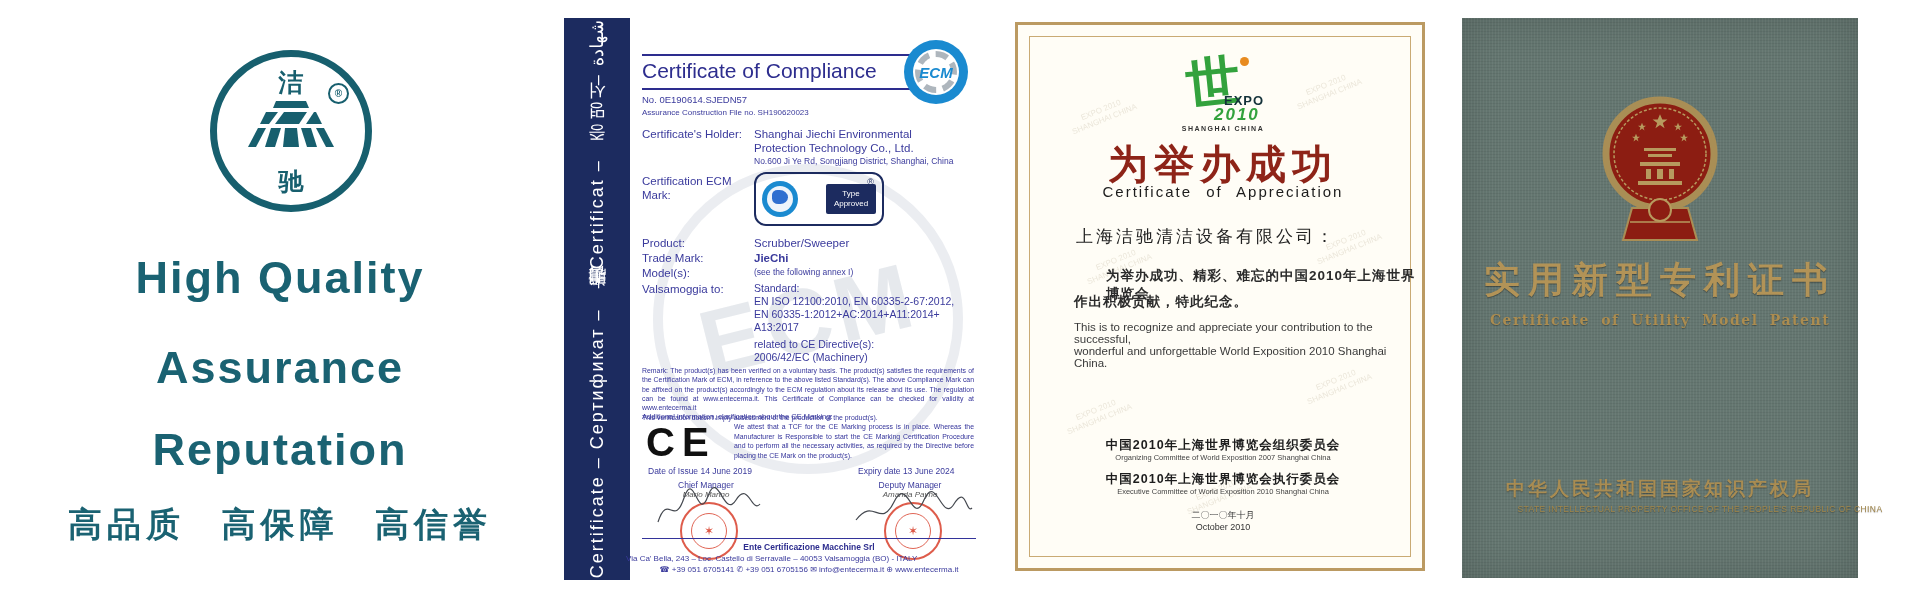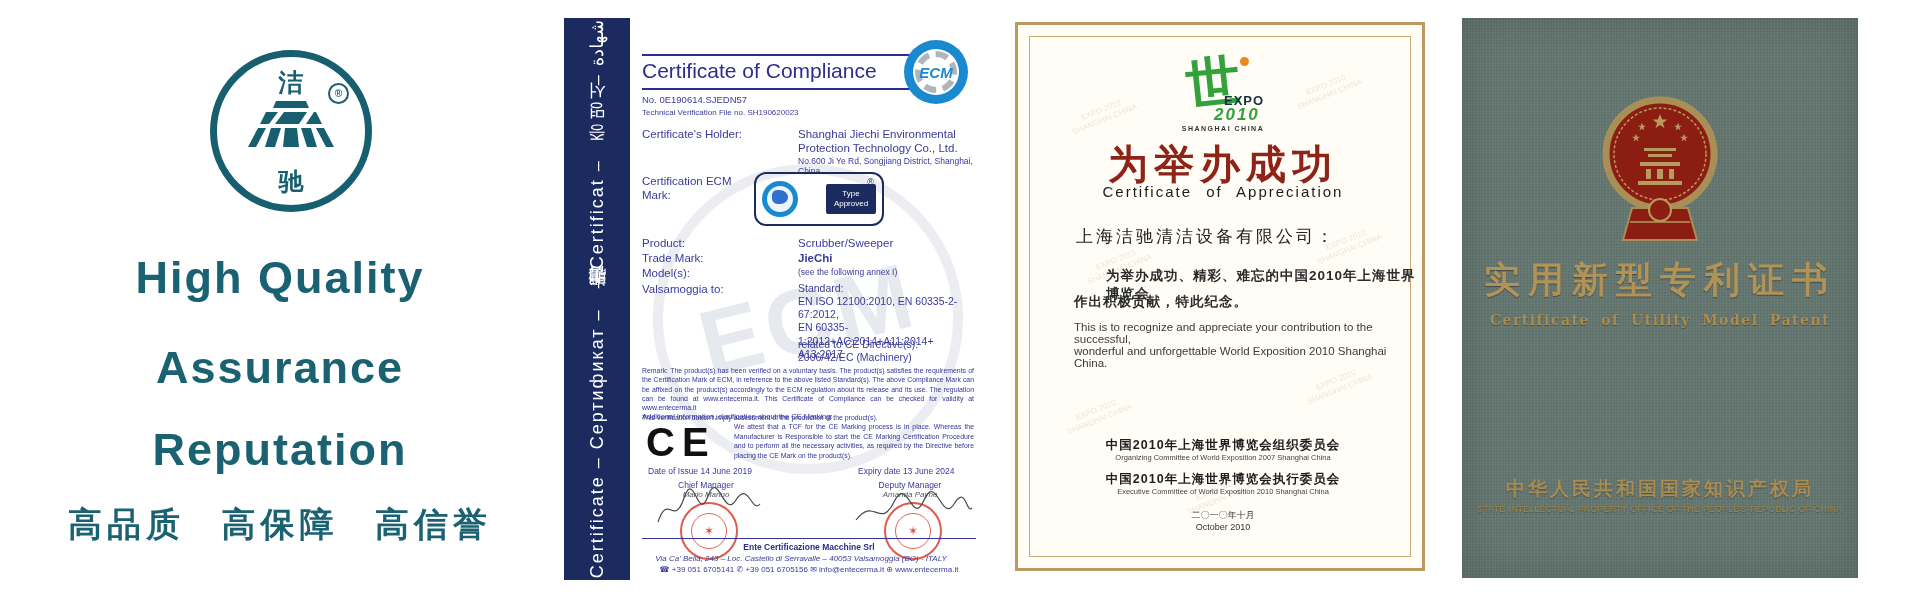--- a/index.html
+++ b/index.html
@@ -32,21 +32,21 @@
              padding:3px 0 5px;border-top:2px solid #2d2d8e;border-bottom:2px solid #2d2d8e;}
   .ecm-seal{position:absolute;left:346px;top:26px;width:64px;height:64px;border-radius:50%;
             background:#1a8ad0;display:flex;align-items:center;justify-content:center;}
   .ecm-seal-inner{width:46px;height:46px;border-radius:50%;background:#fff;display:flex;align-items:center;
                   justify-content:center;position:relative;}
   .ecm-seal-gear{position:absolute;width:30px;height:30px;border-radius:50%;border:6px dashed #9aa4ad;opacity:.8;}
   .ecm-seal-txt{position:relative;color:#1a8ad0;font-weight:bold;font-style:italic;font-size:15px;}
   .ecm-no{position:absolute;left:84px;top:80px;color:#3a3a9c;font-size:9.5px;}
   .ecm-tcf{position:absolute;left:84px;top:94px;color:#3a3a9c;font-size:8px;}
   .lbl{position:absolute;left:84px;width:108px;color:#3a3a9c;font-size:11.5px;line-height:1.25;}
-  .val{position:absolute;left:196px;color:#3a3a9c;font-size:11.5px;line-height:1.25;margin-left:44px;}
+  .val{position:absolute;left:196px;color:#3a3a9c;font-size:11.5px;line-height:1.25;}
   .small-val{font-size:8.5px;}
   .mark-box{position:absolute;left:196px;top:158px;width:130px;height:54px;border:2.5px solid #1c2b5f;
             border-radius:12px;display:flex;align-items:center;gap:6px;padding:0 6px;box-sizing:border-box;}
   .mini-ecm{width:36px;height:36px;border-radius:50%;background:#1a8ad0;display:flex;align-items:center;justify-content:center;flex:none;}
   .mini-ecm-in{width:26px;height:26px;border-radius:50%;background:#eef4fb;position:relative;overflow:hidden;}
   .mini-map{position:absolute;left:5px;top:4px;width:16px;height:14px;background:#2f6fd0;
             border-radius:40% 60% 55% 45%;}
   .type-badge{background:#1c2b5f;color:#fff;font-size:8px;line-height:1.2;padding:5px 7px;border-radius:2px;text-align:center;margin-left:22px;}
   .mark-reg{position:absolute;right:8px;top:3px;color:#1c2b5f;font-size:9px;}
   .remark{position:absolute;left:84px;right:8px;top:352px;color:#33339a;font-size:6.9px;line-height:1.35;text-align:justify;}
@@ -56,21 +56,21 @@
   .ecm-date{position:absolute;top:452px;color:#3a3a9c;font-size:8.5px;}
   .mgr{position:absolute;top:466px;width:120px;text-align:center;color:#3a3a9c;font-size:8.5px;}
   .mgr .name{font-style:italic;font-size:8px;color:#555;}
   .stamp{position:absolute;width:54px;height:54px;border:2.5px solid rgba(216,64,44,.85);border-radius:50%;
          display:flex;align-items:center;justify-content:center;}
   .stamp-in{width:34px;height:34px;border:1.5px solid rgba(216,64,44,.8);border-radius:50%;
             display:flex;align-items:center;justify-content:center;color:rgba(216,64,44,.9);font-size:12px;}
   .sig{position:absolute;pointer-events:none;}
   .ecm-footer{position:absolute;left:84px;right:6px;border-top:1px solid #33339a;top:524px;}
   .ecm-f1{position:absolute;left:84px;right:6px;top:528px;text-align:center;color:#2d2d8e;font-weight:bold;font-size:8.5px;}
-  .ecm-f2{position:absolute;left:68px;right:6px;top:540px;text-align:center;color:#3a3a9c;font-size:8px;font-style:italic;}
+  .ecm-f2{position:absolute;left:68px;right:6px;top:540px;text-align:left;color:#3a3a9c;font-size:8px;}
   .ecm-f3{position:absolute;left:84px;right:6px;top:551px;text-align:center;color:#3a3a9c;font-size:8px;}
 
   
   .expo{position:absolute;left:1015px;top:22px;width:410px;height:549px;background:#fffdf6;
         border:3px solid #bb9a62;box-sizing:border-box;}
   .expo-inner{position:absolute;left:11px;top:11px;right:11px;bottom:11px;border:1px solid #c9aa74;}
   .expo .wm{position:absolute;color:rgba(175,165,135,.25);font-size:8px;line-height:1.3;transform:rotate(-22deg);
             text-align:center;width:80px;pointer-events:none;}
   .expo-logo-glyph{position:absolute;left:168px;top:30px;font-size:54px;font-weight:bold;color:#33a23d;
                    transform:rotate(-6deg);line-height:1;font-family:"DejaVu Serif",serif;}
@@ -100,21 +100,21 @@
   .emblem{position:absolute;left:138px;top:78px;}
   .patent-title{position:absolute;left:0;top:238px;width:396px;text-align:center;color:#b29357;
                 font-size:36px;font-weight:bold;letter-spacing:8px;font-family:"DejaVu Serif",serif;
                 text-shadow:0 1px 1px rgba(0,0,0,.35);}
   .patent-sub{position:absolute;left:0;top:294px;width:396px;text-align:center;color:#ab8c50;
               font-size:14px;font-weight:bold;letter-spacing:1.5px;font-family:"DejaVu Serif",serif;
               word-spacing:5px;text-shadow:0 1px 1px rgba(0,0,0,.3);}
   .patent-office{position:absolute;left:0;top:458px;width:396px;text-align:center;color:#a98c52;
                  font-size:19px;font-weight:bold;letter-spacing:3px;text-shadow:0 1px 1px rgba(0,0,0,.3);font-family:Liberation Serif, serif;}
   .patent-office-en{position:absolute;left:0;top:486px;width:396px;text-align:center;color:#a08549;
-                    font-size:8.5px;letter-spacing:.4px;text-shadow:0 1px 1px rgba(0,0,0,.3);}
+                    font-size:8.5px;letter-spacing:.4px;text-shadow:0 1px 1px rgba(0,0,0,.3);padding-left:40px;}
 </style>
 </head>
 <body>
 
 <div class="banner">
 
   <div class="brand">
     <div class="logo-circle">
       <div class="logo-cjk" style="top:13px;">洁</div>
       <div class="logo-reg">®</div>
@@ -144,21 +144,21 @@
     <div class="ecm-wm">ECM</div>
 
     <div class="ecm-title">Certificate of Compliance</div>
     <div class="ecm-seal">
       <div class="ecm-seal-inner">
         <div class="ecm-seal-gear"></div>
         <div class="ecm-seal-txt">ECM</div>
       </div>
     </div>
     <div class="ecm-no">No. 0E190614.SJEDN57</div>
-    <div class="ecm-tcf">Technical Verification File no. SH190620023</div>
+    <div class="ecm-tcf">Assurance Construction File no. SH190620023</div>
 
     <div class="lbl" style="top:113px;">Certificate's Holder:</div>
     <div class="val" style="top:113px;">
       <div>Shanghai Jiechi Environmental</div>
       <div>Protection Technology Co., Ltd.</div>
       <div class="small-val">No.600 Ji Ye Rd, Songjiang District, Shanghai, China</div>
     </div>
 
     <div class="lbl" style="top:160px;">Certification ECM Mark:</div>
     <div class="mark-box">

